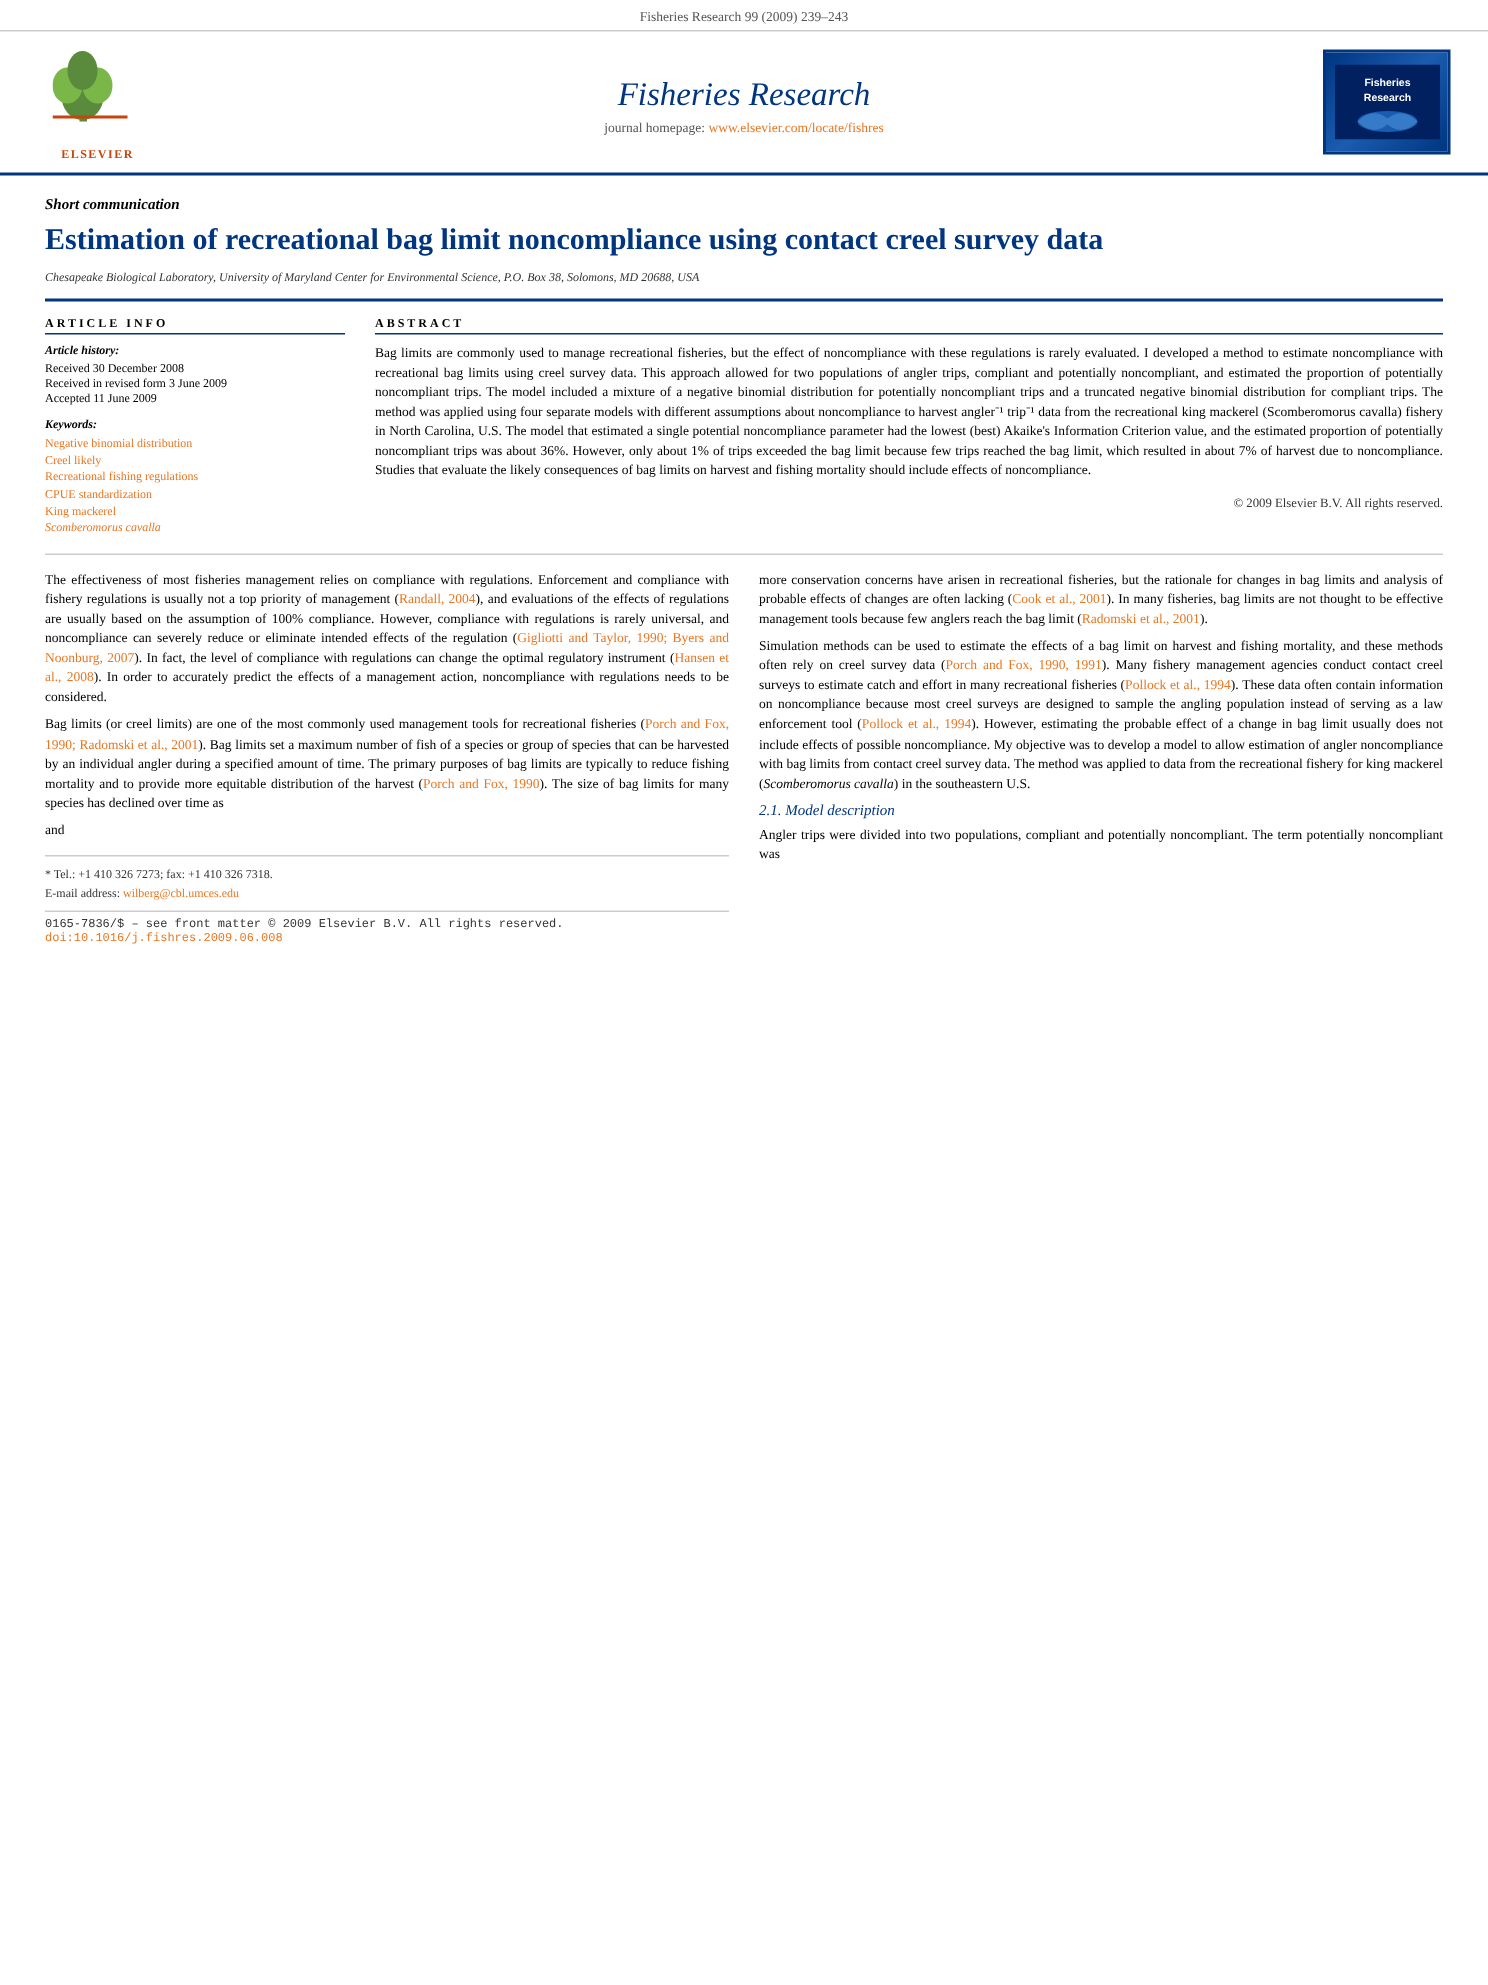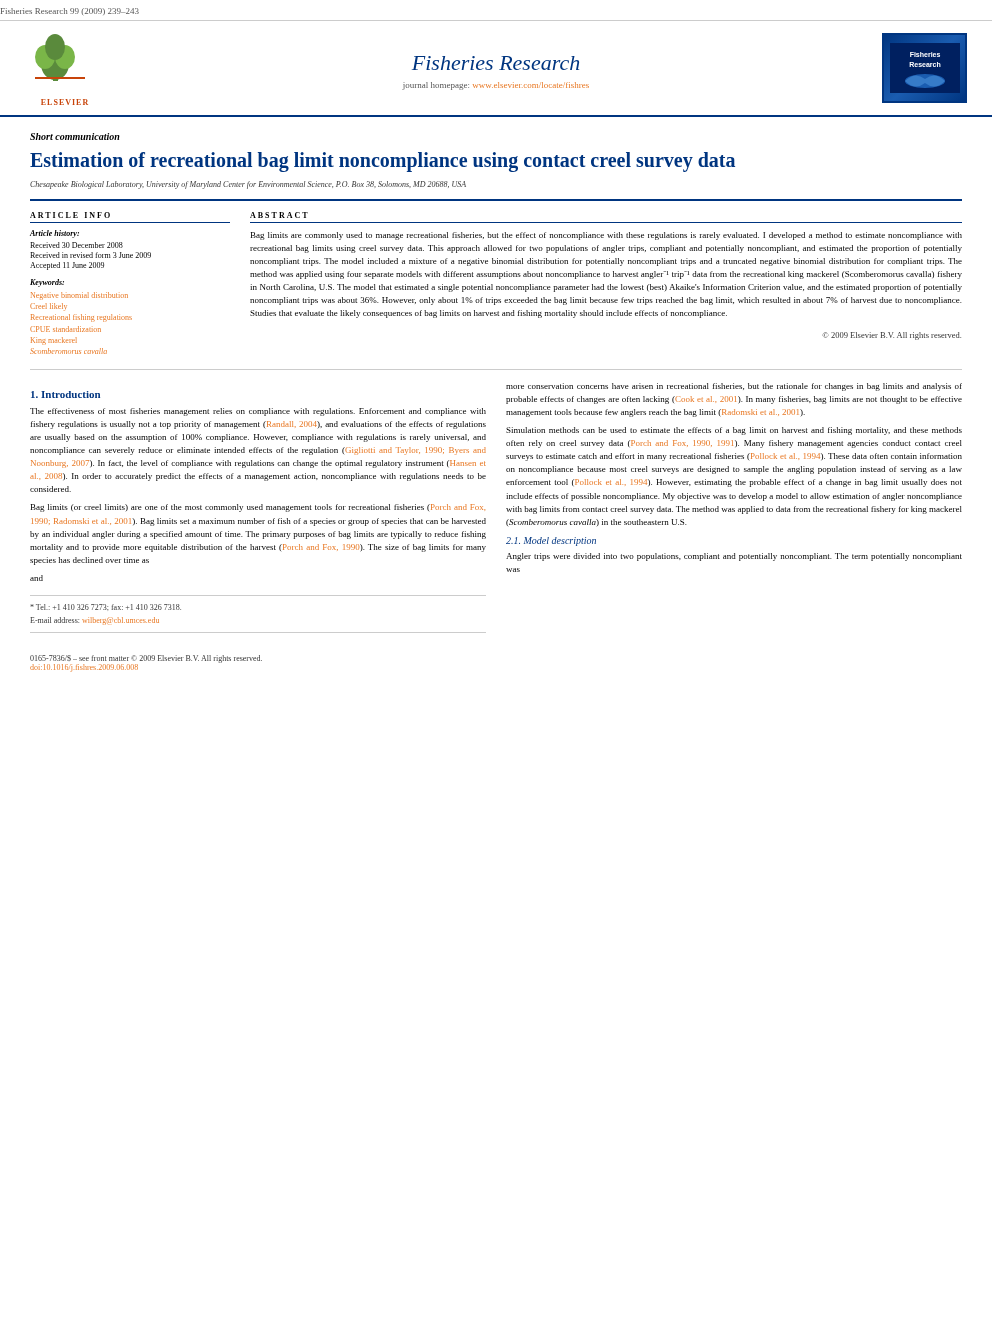--- a/index.html
+++ b/index.html
@@ -14,20 +14,21 @@
 
     .page-wrapper {
       width: 992px;
       min-height: 1323px;
       background: #fff;
       padding: 0;
     }
 
     
     .top-journal-line {
+      text-align: center;
       font-size: 9px;
       color: #555;
       padding: 6px 0 4px 0;
       border-bottom: 1px solid #ccc;
     }
 
     
     .journal-header {
       display: flex;
       align-items: center;
@@ -277,21 +278,22 @@
     .footnote-email {
       color: #e87722;
       font-size: 8px;
     }
 
     .footer-copyright {
       font-size: 8px;
       color: #333;
       margin-top: 6px;
       border-top: 1px solid #ccc;
-      padding-top: 21px;
+      padding-top: 4px;
+      font-family: Liberation Mono, monospace;
     }
 
     .doi-text {
       color: #e87722;
       font-size: 8px;
     }
   </style>
 </head>
 <body>
 
@@ -371,21 +373,20 @@
         <div class="abstract-text">Bag limits are commonly used to manage recreational fisheries, but the effect of noncompliance with these regulations is rarely evaluated. I developed a method to estimate noncompliance with recreational bag limits using creel survey data. This approach allowed for two populations of angler trips, compliant and potentially noncompliant, and estimated the proportion of potentially noncompliant trips. The model included a mixture of a negative binomial distribution for potentially noncompliant trips and a truncated negative binomial distribution for compliant trips. The method was applied using four separate models with different assumptions about noncompliance to harvest angler⁻¹ trip⁻¹ data from the recreational king mackerel (Scomberomorus cavalla) fishery in North Carolina, U.S. The model that estimated a single potential noncompliance parameter had the lowest (best) Akaike's Information Criterion value, and the estimated proportion of potentially noncompliant trips was about 36%. However, only about 1% of trips exceeded the bag limit because few trips reached the bag limit, which resulted in about 7% of harvest due to noncompliance. Studies that evaluate the likely consequences of bag limits on harvest and fishing mortality should include effects of noncompliance.</div>
         <div class="copyright-line">© 2009 Elsevier B.V. All rights reserved.</div>
       </div>
     </div>
 
     <hr class="section-divider">
 
     <div class="body-two-col">
 
       <div class="body-col">
-        <div class="section-title">1.  Introduction</div>
 
         <div class="body-text">
           The effectiveness of most fisheries management relies on compliance with regulations. Enforcement and compliance with fishery regulations is usually not a top priority of management (<span class="ref-link">Randall, 2004</span>), and evaluations of the effects of regulations are usually based on the assumption of 100% compliance. However, compliance with regulations is rarely universal, and noncompliance can severely reduce or eliminate intended effects of the regulation (<span class="ref-link">Gigliotti and Taylor, 1990; Byers and Noonburg, 2007</span>). In fact, the level of compliance with regulations can change the optimal regulatory instrument (<span class="ref-link">Hansen et al., 2008</span>). In order to accurately predict the effects of a management action, noncompliance with regulations needs to be considered.
         </div>
 
         <div class="body-text">
           Bag limits (or creel limits) are one of the most commonly used management tools for recreational fisheries (<span class="ref-link">Porch and Fox, 1990; Radomski et al., 2001</span>). Bag limits set a maximum number of fish of a species or group of species that can be harvested by an individual angler during a specified amount of time. The primary purposes of bag limits are typically to reduce fishing mortality and to provide more equitable distribution of the harvest (<span class="ref-link">Porch and Fox, 1990</span>). The size of bag limits for many species has declined over time as
         </div>
         <div class="body-text" style="margin-top:0;">
           <span>and</span>

